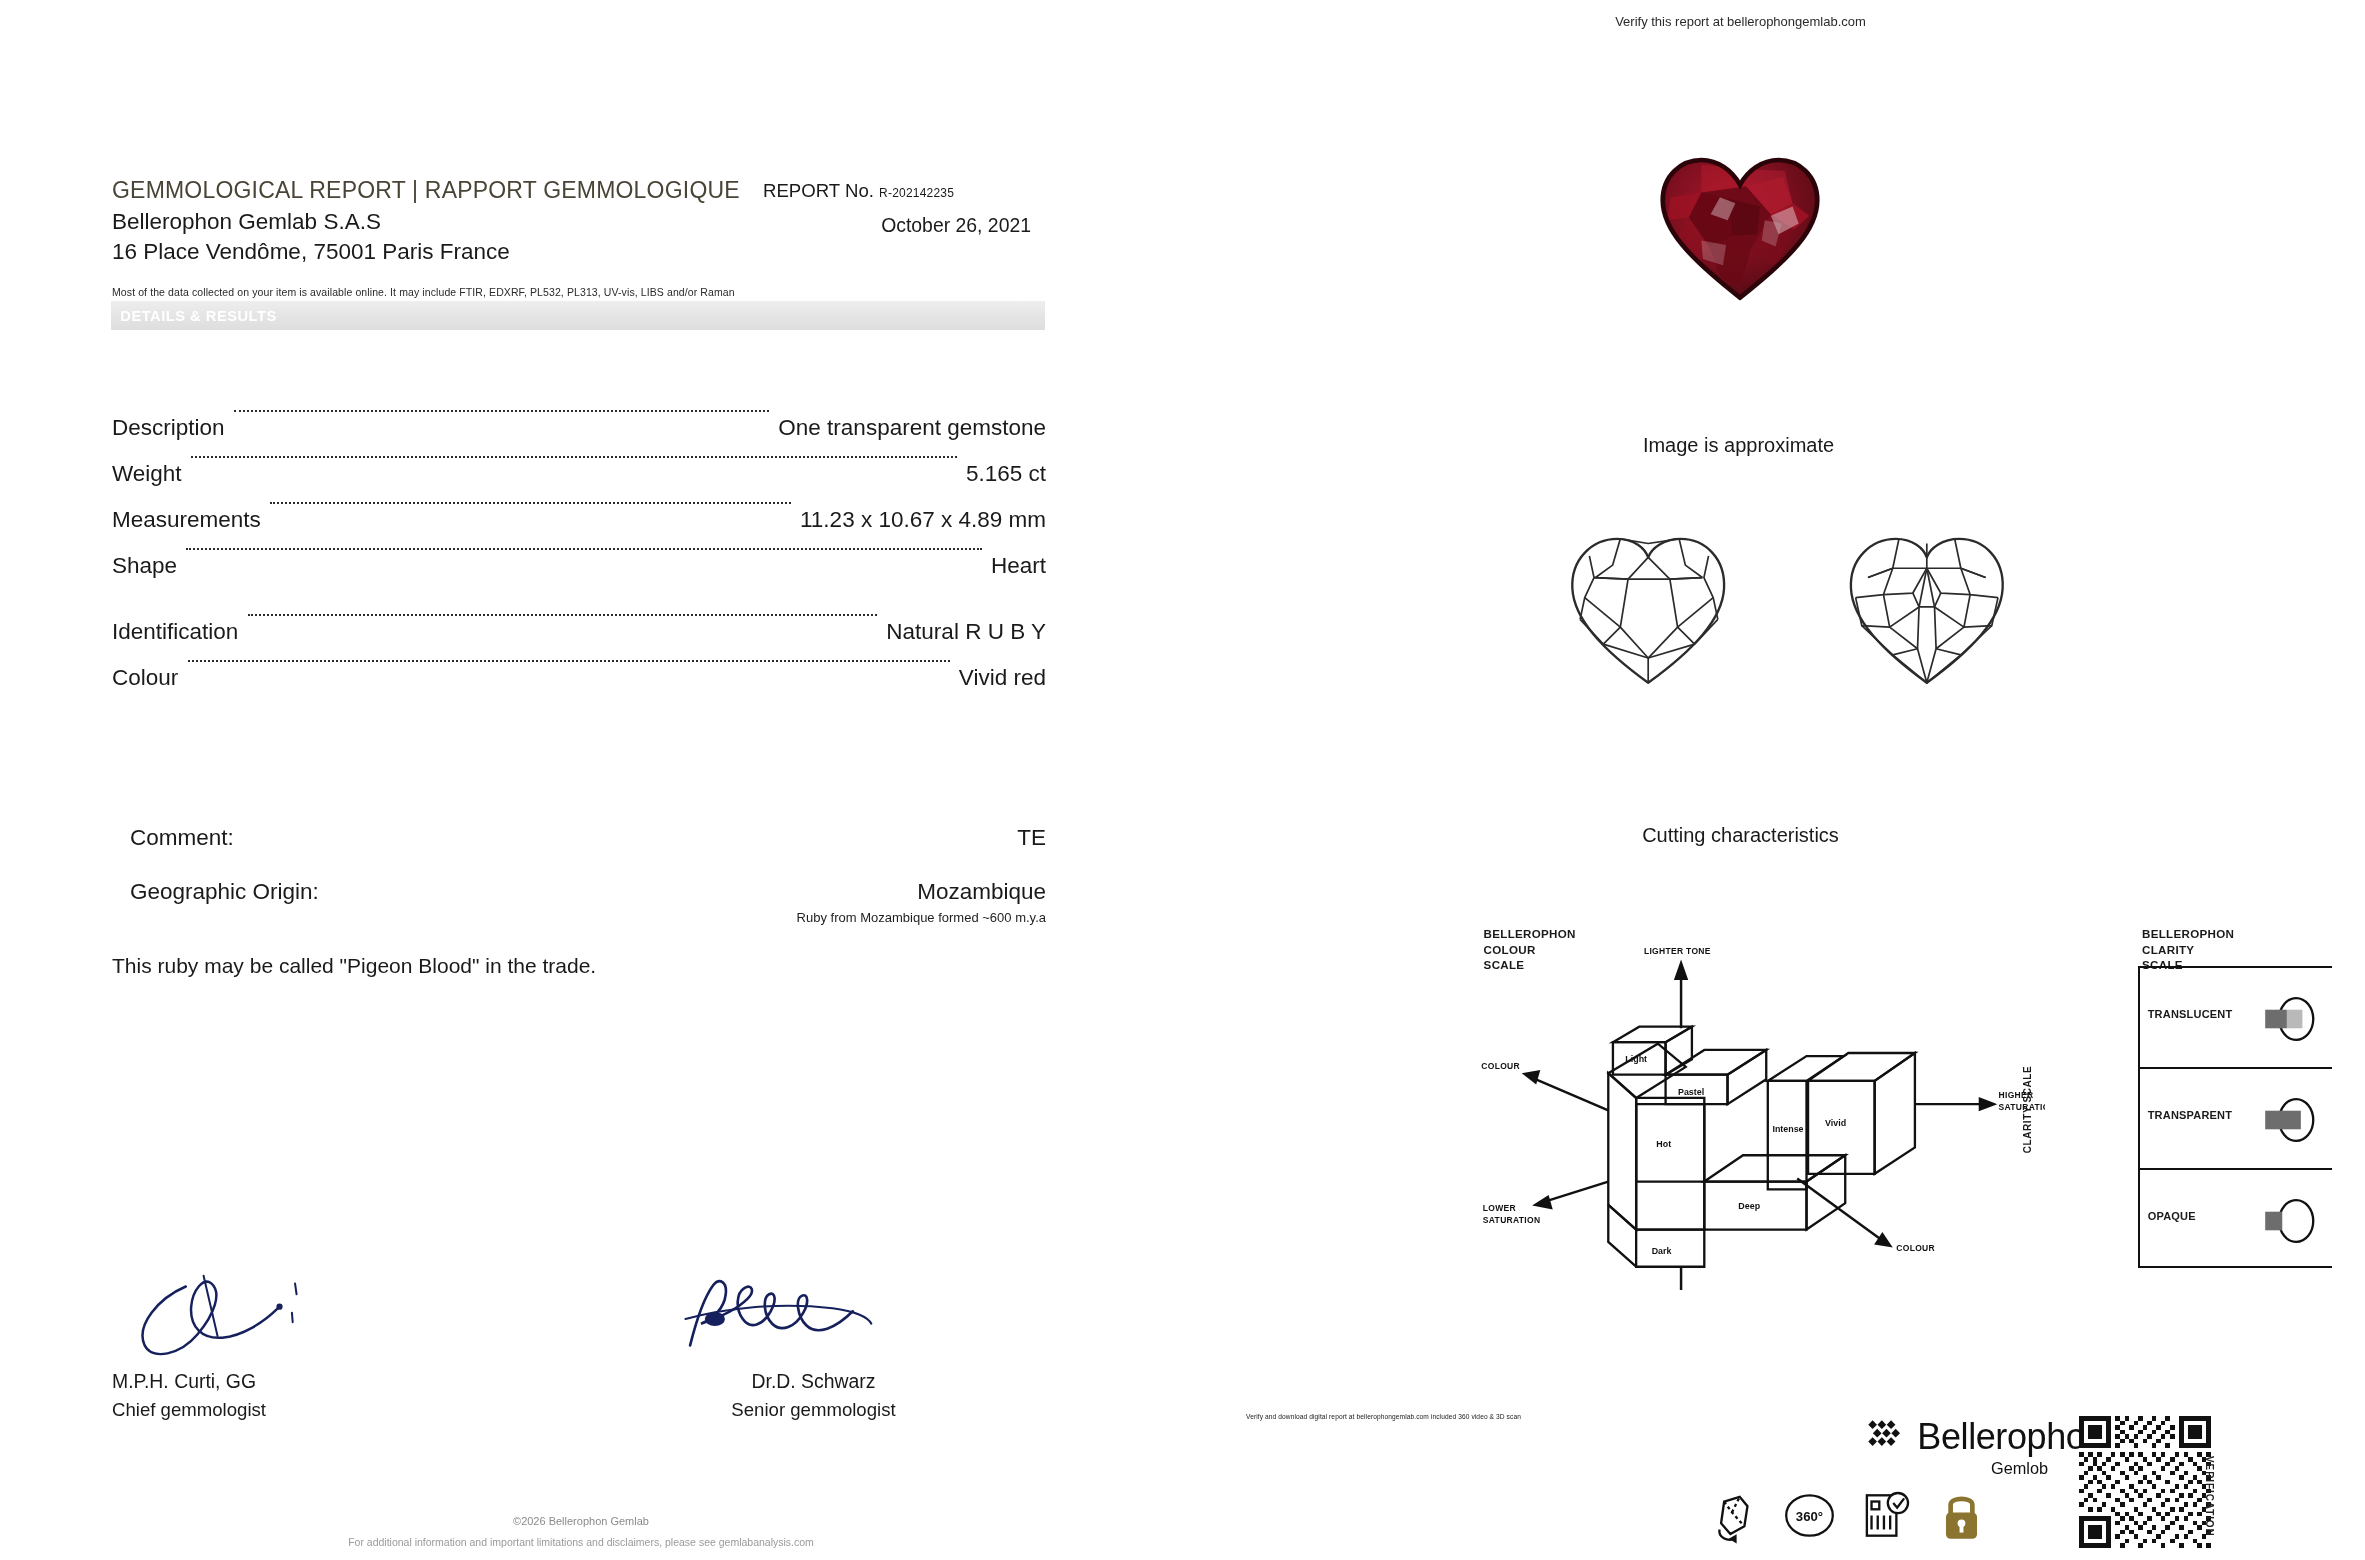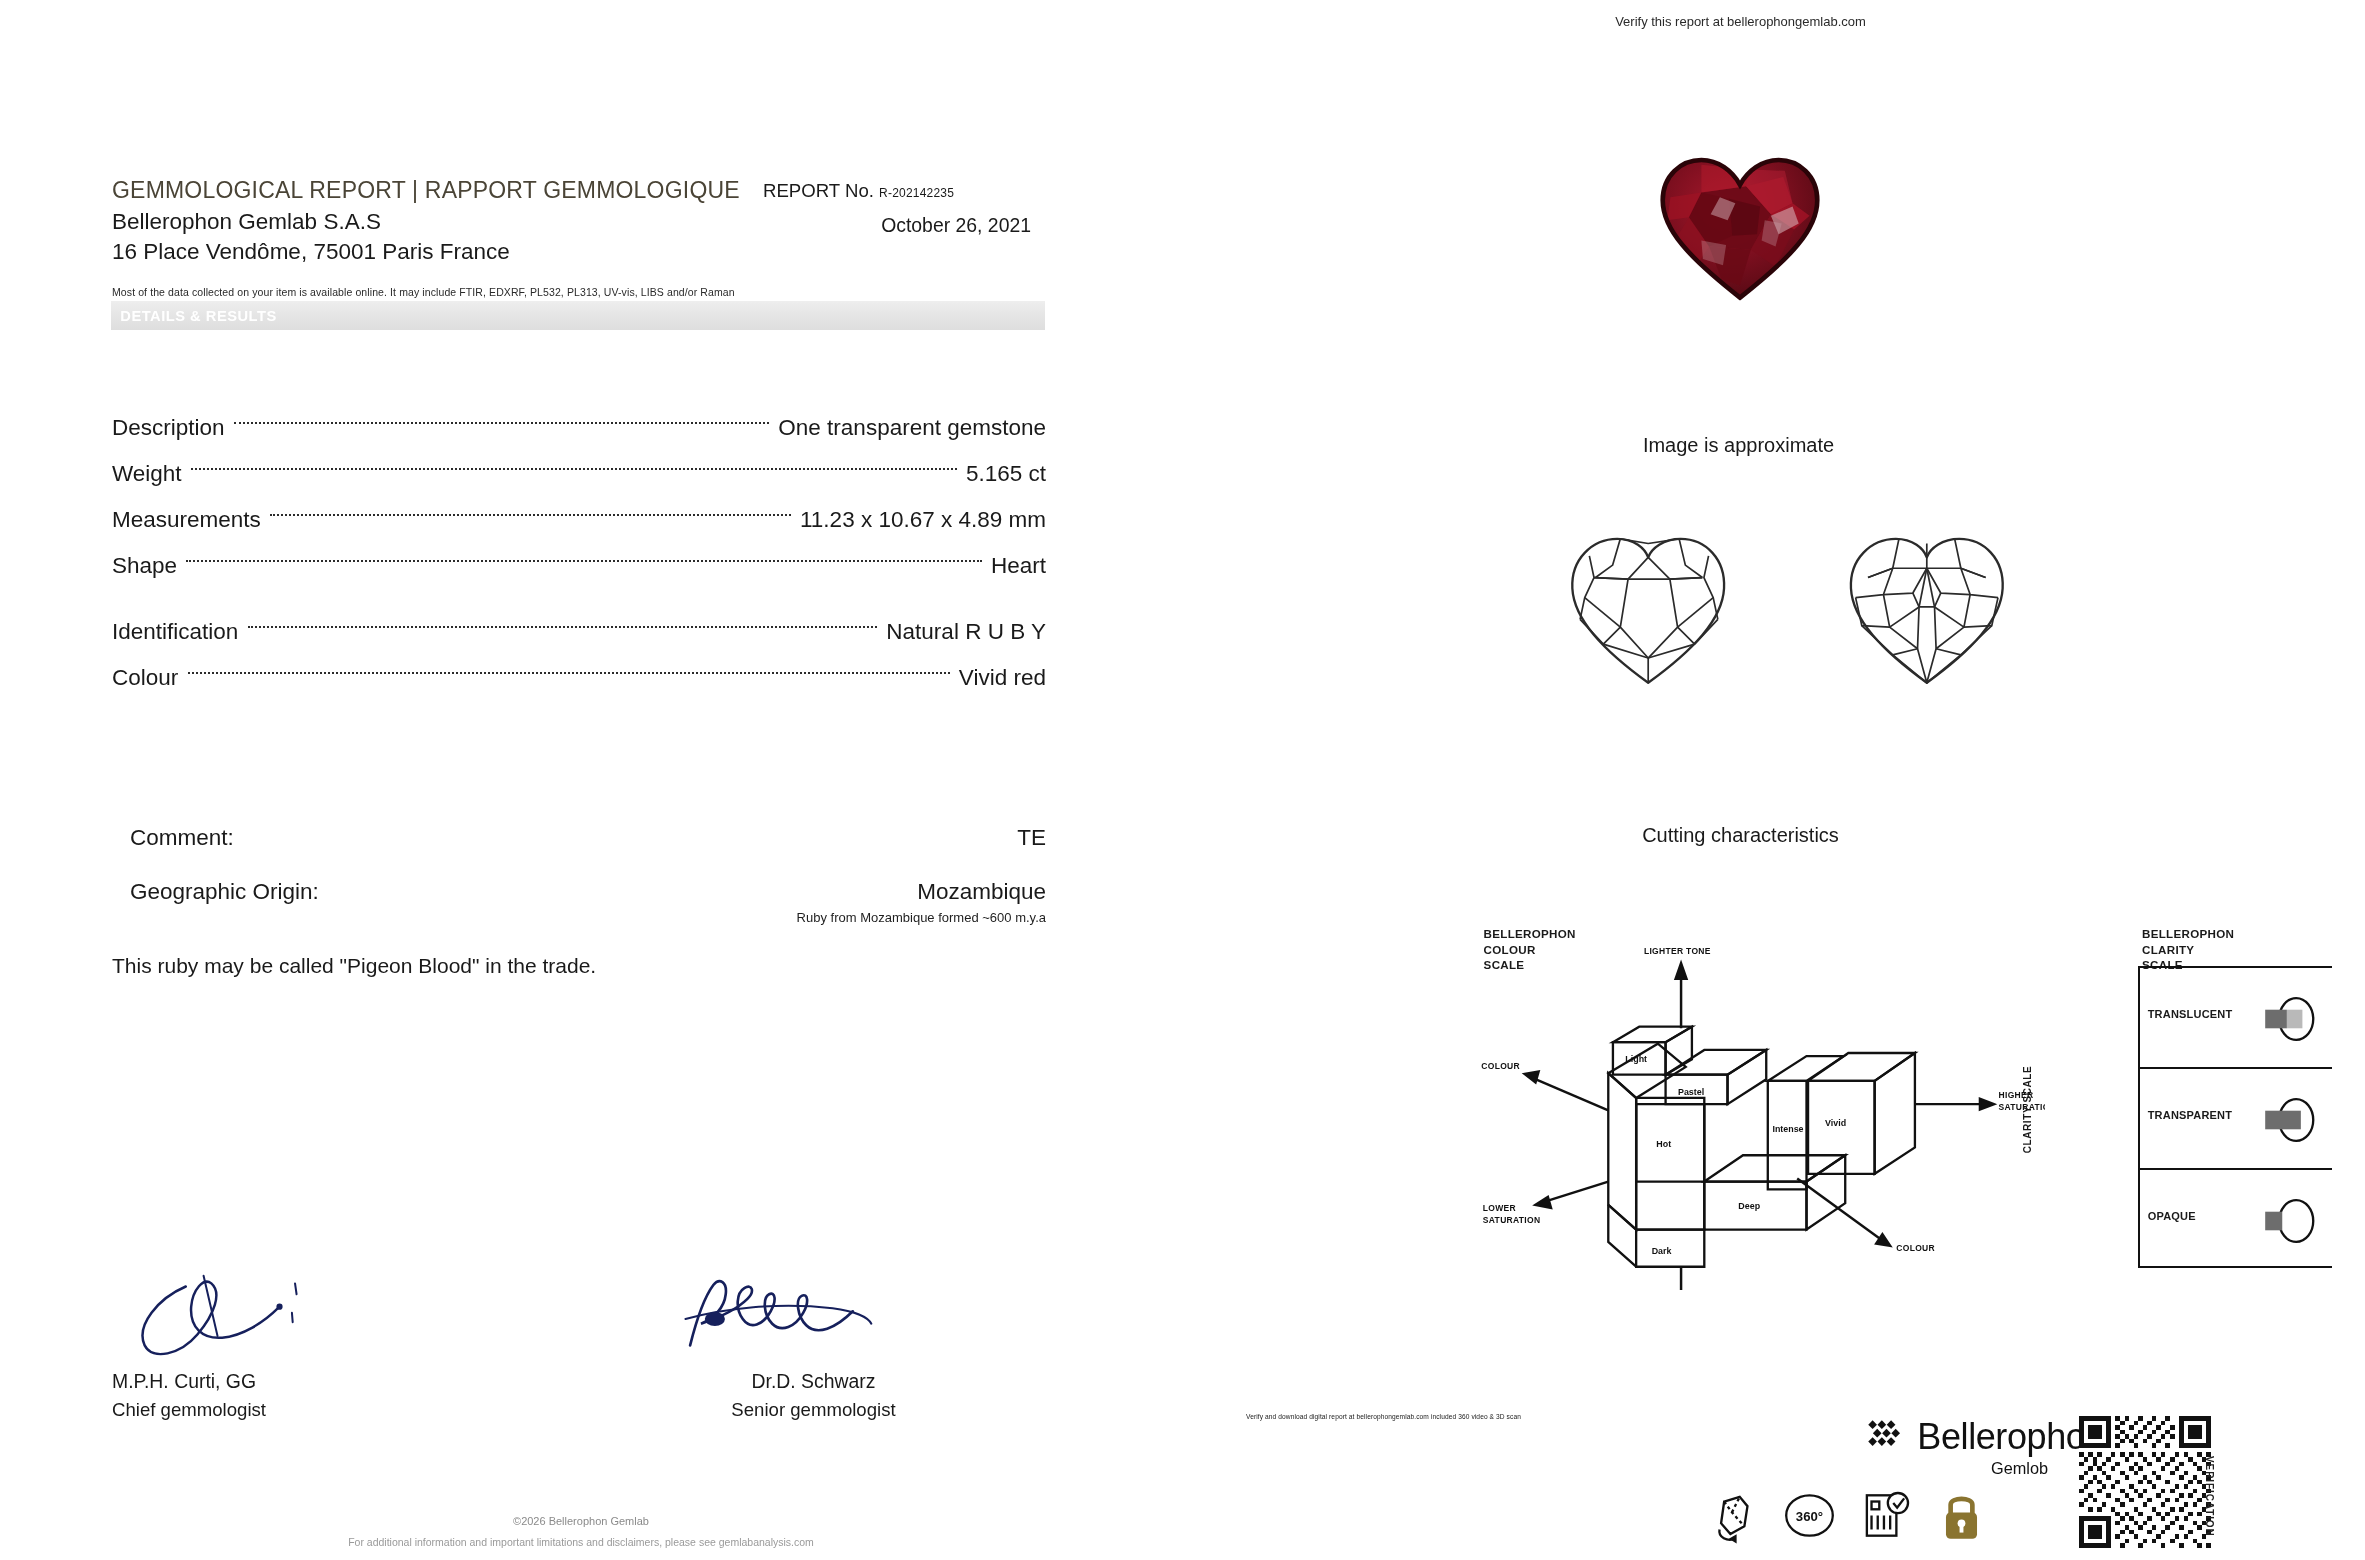--- a/index.html
+++ b/index.html
@@ -33,21 +33,21 @@
     position: absolute; left: 111px; top: 301px; width: 934px; height: 29.4px;
     background: linear-gradient(180deg,#eeeeee 0%, #e4e4e4 55%, #dedede 100%);
   }
   .details-bar span {
     position: absolute; left: 9.3px; top: 7px;
     font-size: 14.7px; font-weight: bold; color: #ffffff; letter-spacing: 0.5px;
   }
 
   
   .spec-list { position: absolute; left: 112px; top: 415px; width: 934px; }
-  .spec-row { display: flex; align-items: center; width: 100%; margin-bottom: 20px; }
+  .spec-row { display: flex; align-items: flex-start; width: 100%; margin-bottom: 20px; }
   .spec-row.gap-after { margin-bottom: 40px; }
   .spec-label { font-size: 22.5px; color: #1a1a1a; white-space: nowrap; flex: 0 0 auto; }
   .spec-dots {
     flex: 1 1 auto; margin: 0 9.3px; position: relative; top: -5.4px;
     border-bottom: 2.7px dotted #2b2b2b; height: 0.8px; min-width: 15.5px;
   }
   .spec-value { font-size: 22.5px; color: #1a1a1a; white-space: nowrap; flex: 0 0 auto; text-align: right; }
 
   
   .comment-block { position: absolute; left: 112px; top: 825px; width: 934px; }

